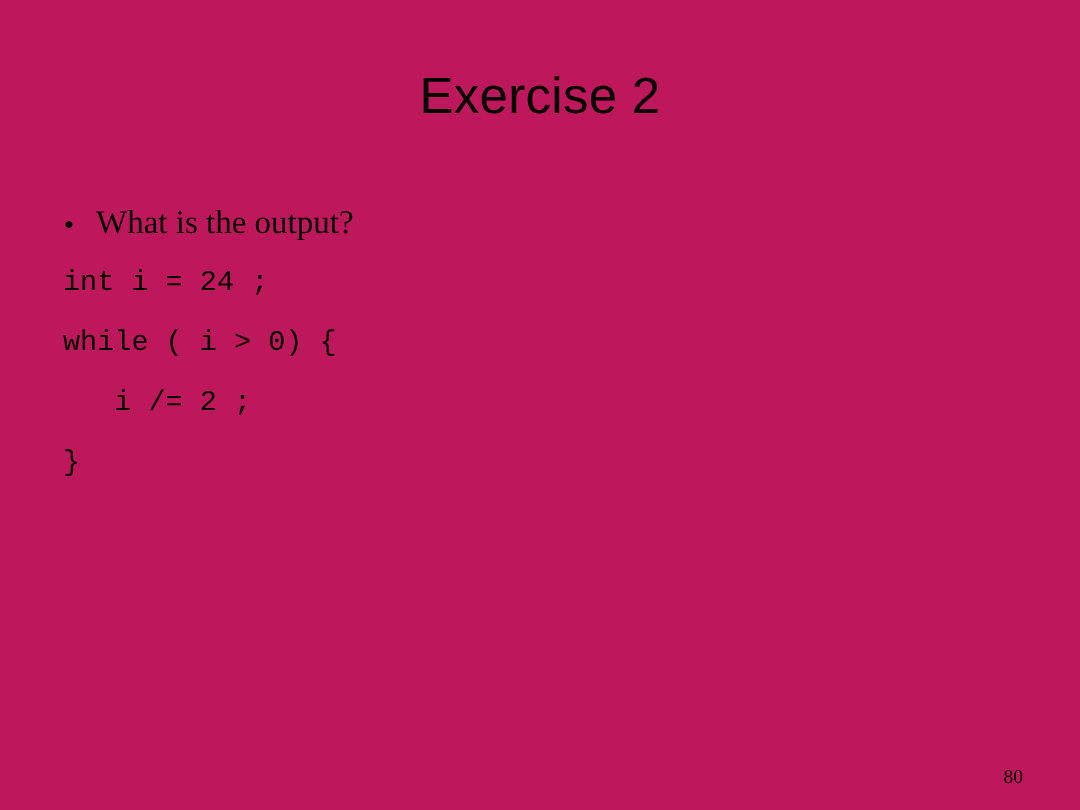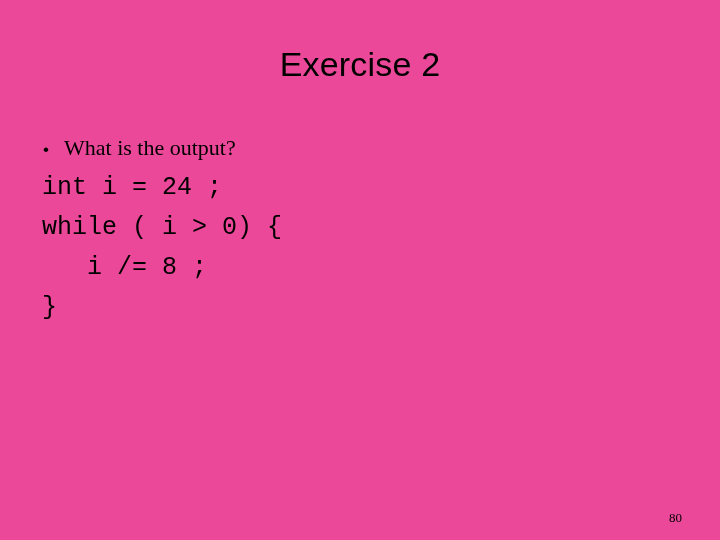--- a/index.html
+++ b/index.html
@@ -14,21 +14,21 @@
     position: relative;
     overflow: hidden;
     font-family: "Liberation Sans", sans-serif;
     color: #000000;
     -webkit-font-smoothing: antialiased;
   }
 
   .slide {
     position: absolute;
     inset: 0;
-    background: #ec4899;
+    background: #be185d;
   }
 
   
   .slide-title {
     position: absolute;
     left: 0;
     top: 44px;
     width: 720px;
     text-align: center;
     font-family: "Liberation Sans", sans-serif;
@@ -70,21 +70,21 @@
   .bullet-text {
     white-space: pre;
     font-family: Liberation Serif, serif;
   }
 
   
   .code-line {
     height: 40px;
     line-height: 40px;
     font-family: "Liberation Mono", "DejaVu Sans Mono", monospace;
-    font-size: 25px;
+    font-size: 19px;
     letter-spacing: 0px;
     white-space: pre;
     color: #000000;
     padding-left: 4px;
   }
 
   
   .page-number {
     position: absolute;
     right: 38px;
@@ -108,21 +108,21 @@
     <div class="bullet-row">
       <span class="bullet-mark">•</span>
       <span class="bullet-text">What is the output?</span>
     </div>
 
     <div class="code-line">int i = 24 ;</div>
 
     <div class="code-line">while ( i &gt; 0) {</div>
 
 
-    <div class="code-line">   i /= 8 ;</div>
+    <div class="code-line">   i /= 2 ;</div>
 
     <div class="code-line">}</div>
 
   </div>
 
   <div class="page-number">80</div>
 
 </div>
 
 </body></html>

